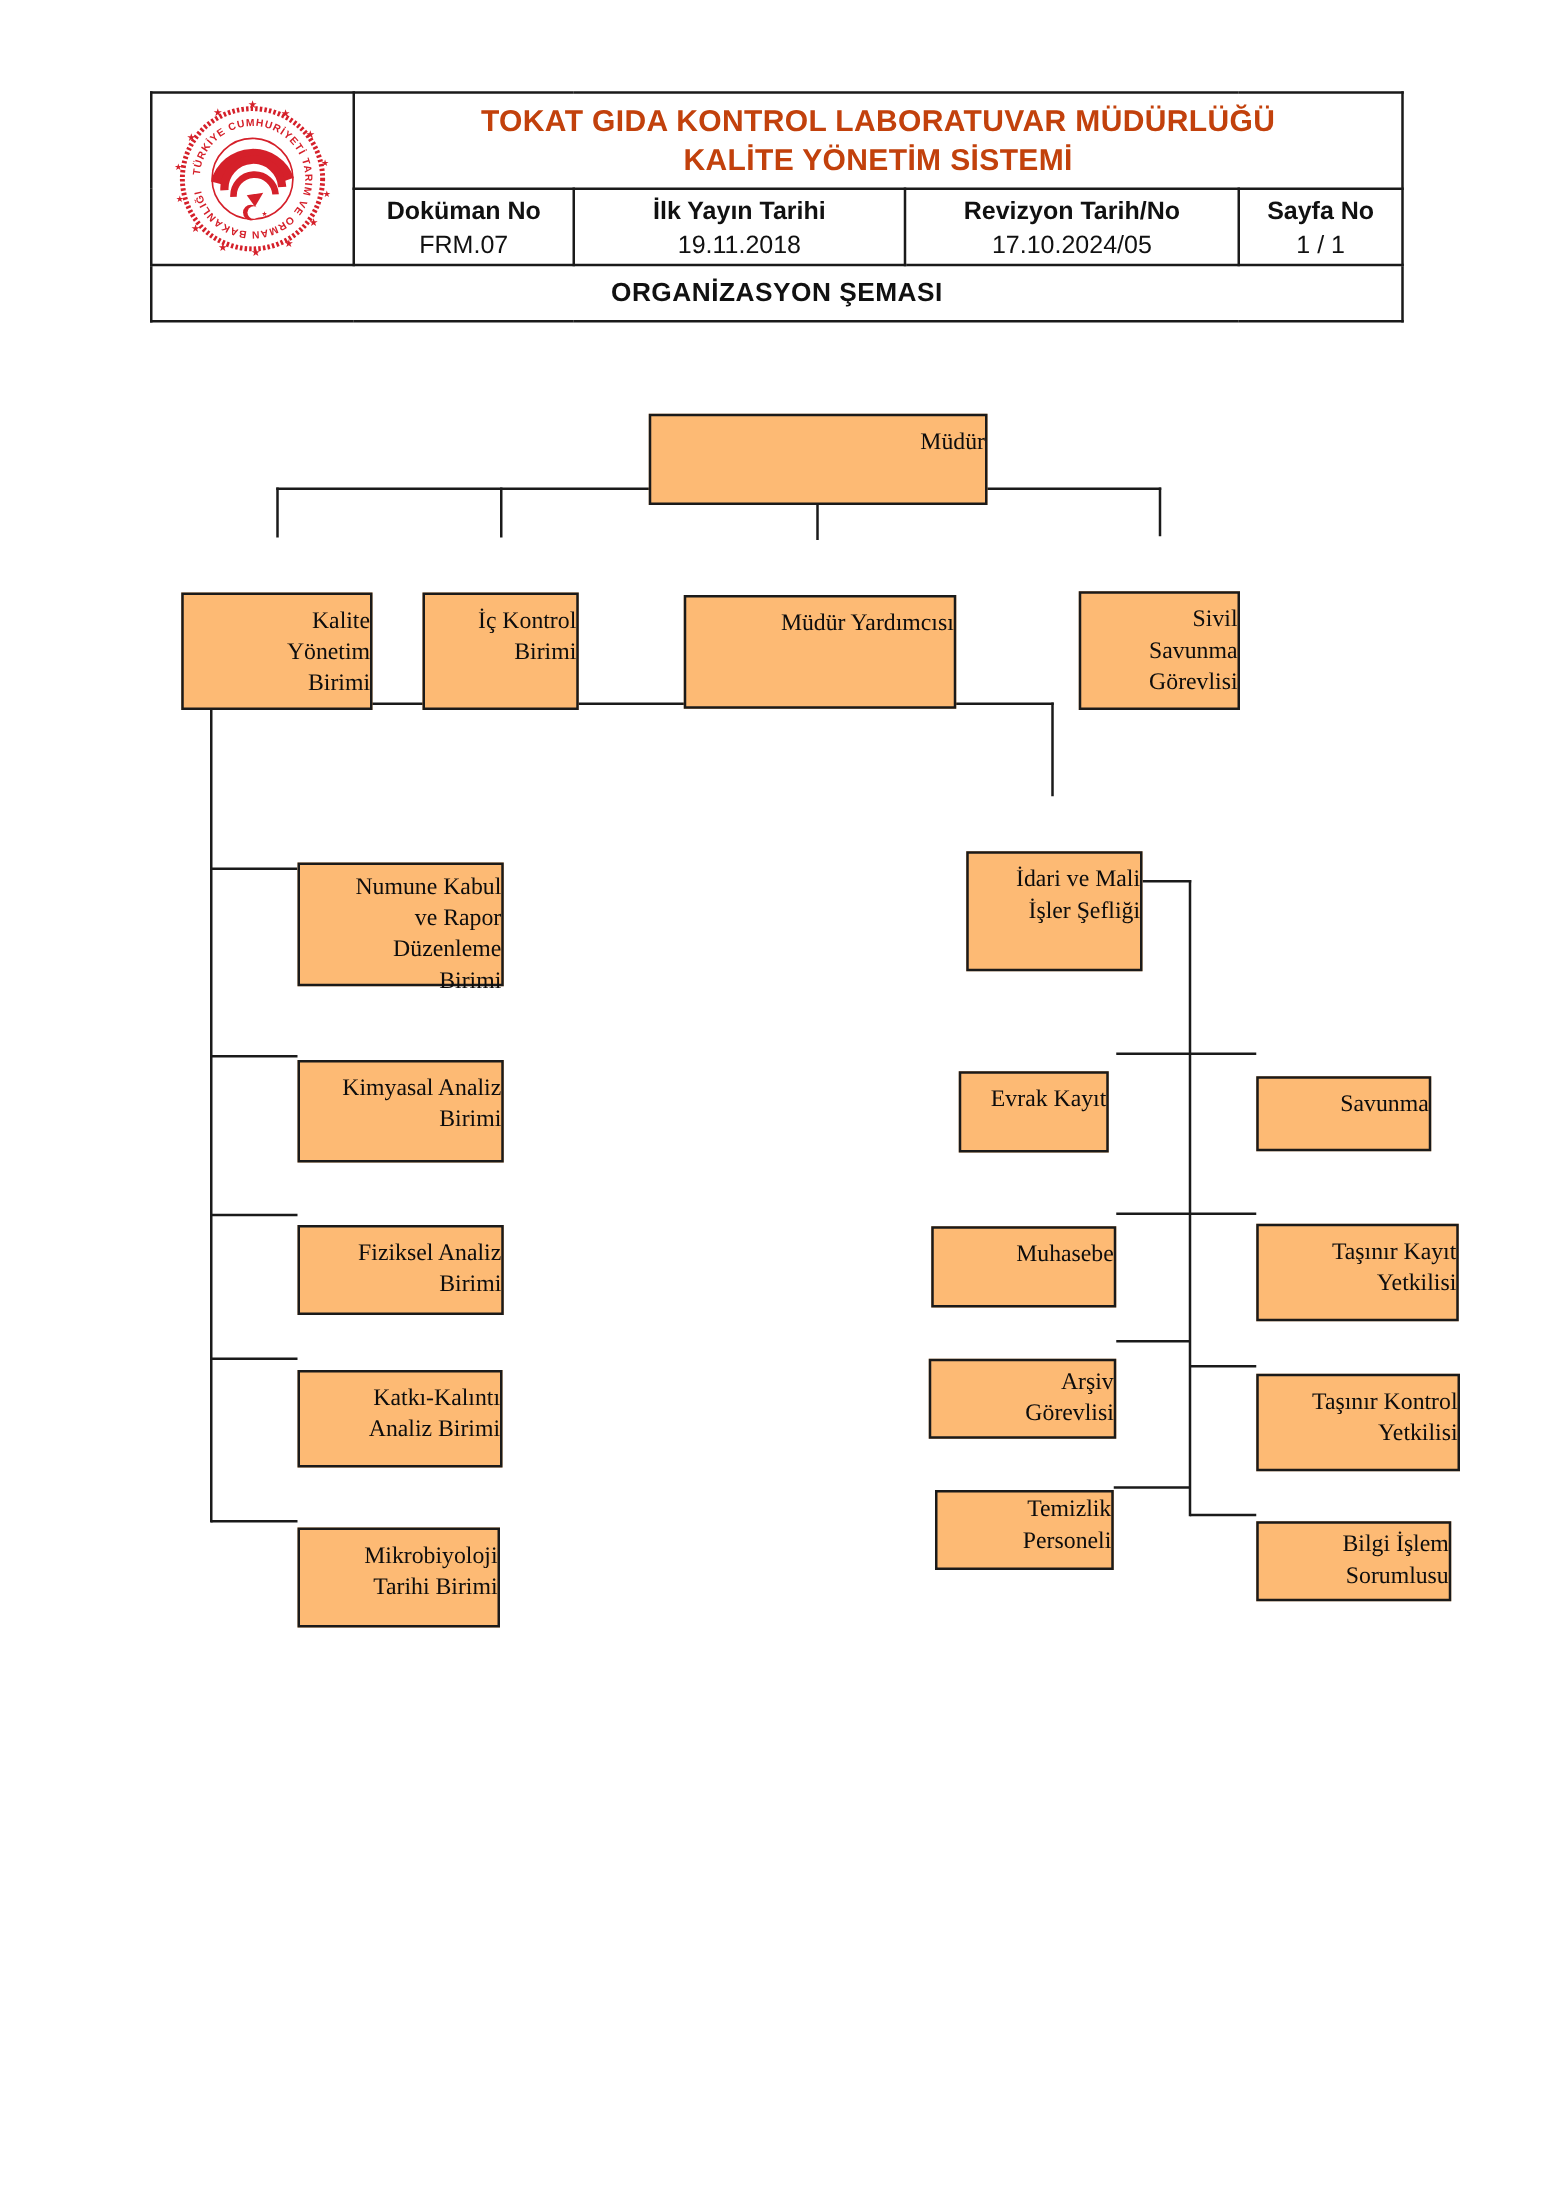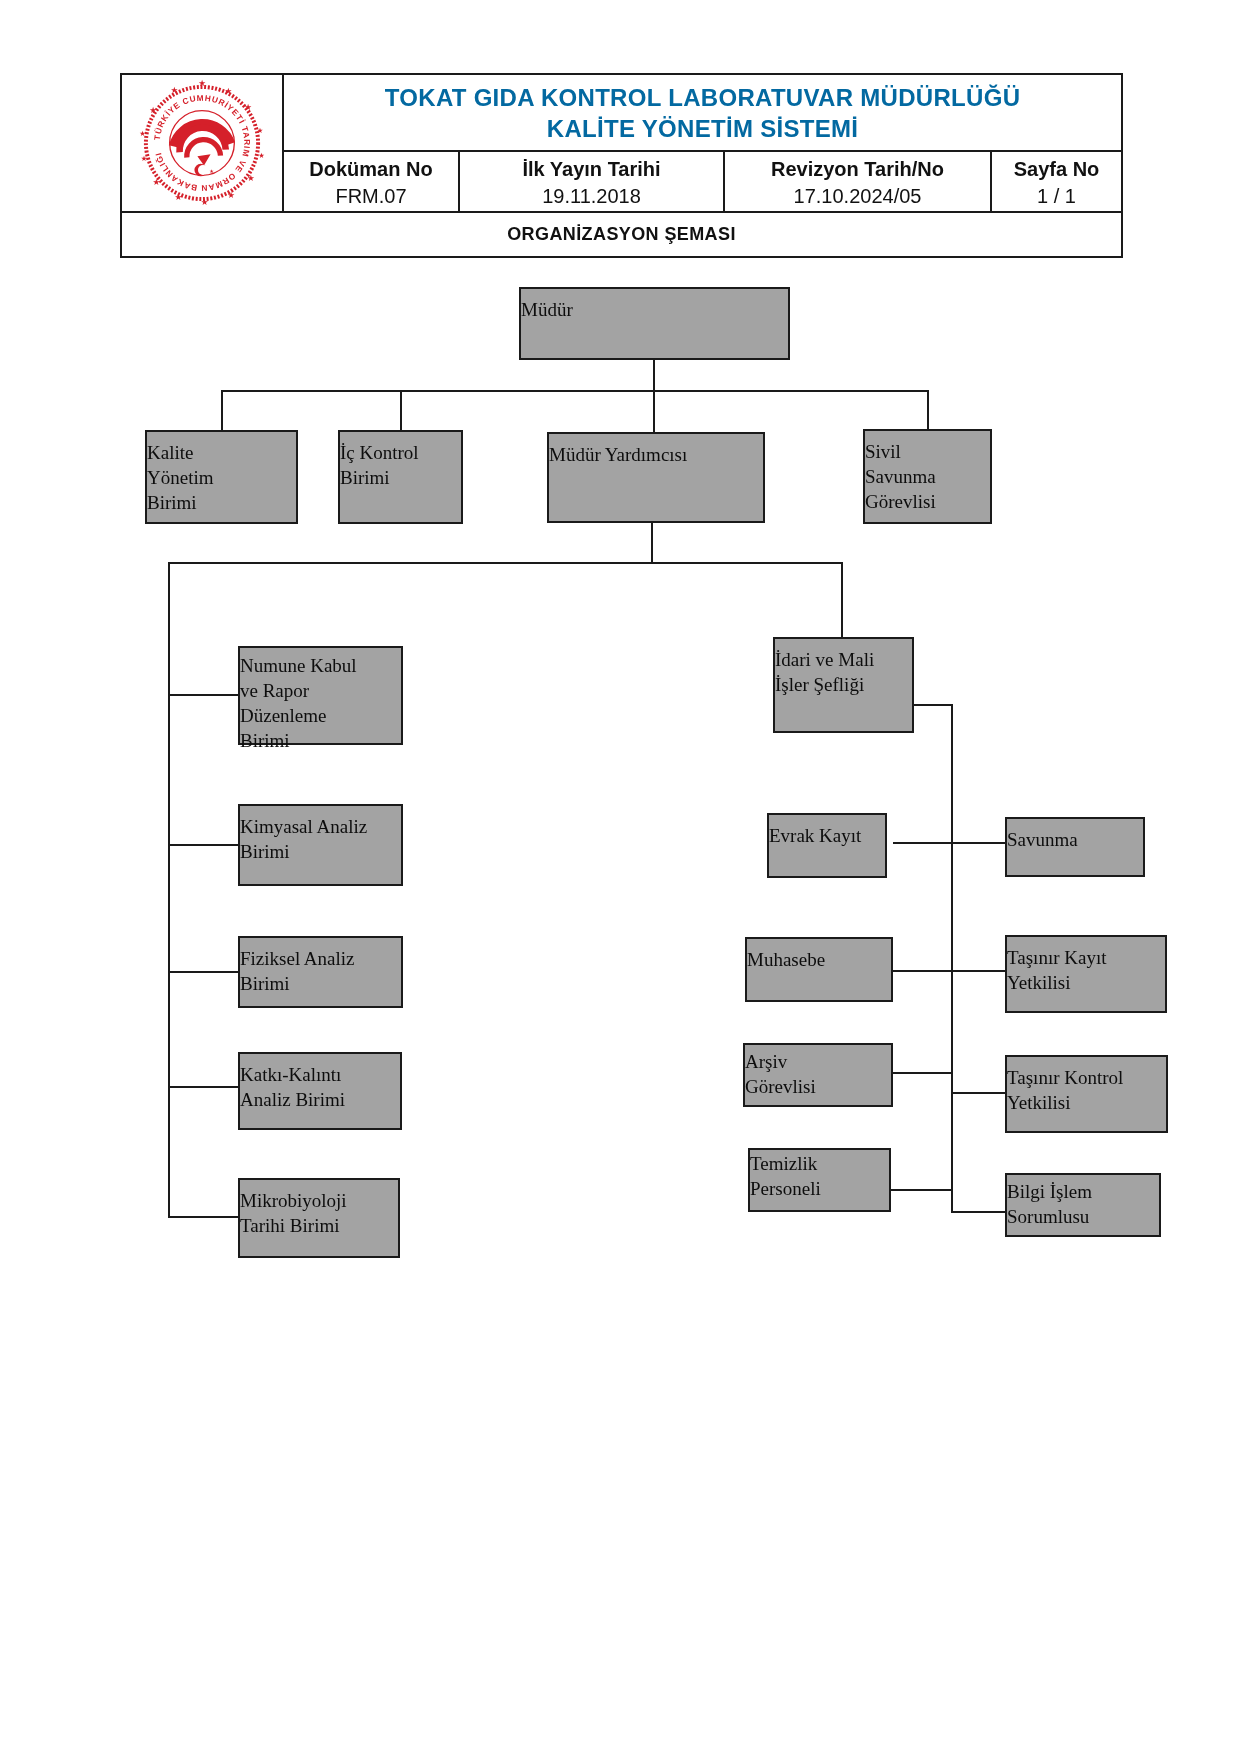--- a/index.html
+++ b/index.html
@@ -6,32 +6,32 @@
   body{width:1241px;height:1754px;position:relative;overflow:hidden;
        font-family:"Liberation Sans",sans-serif;color:#111;}
 
   
   .doc-table{position:absolute;left:120px;top:73px;border-collapse:collapse;
              table-layout:fixed;width:1001px;}
   .doc-table td{border:2px solid #1a1a1a;padding:0;vertical-align:middle;
                 text-align:center;background:#fff;overflow:hidden;}
   .logo-cell{width:162px;}
   .title-cell{height:75px;font-weight:bold;font-size:24px;line-height:31px;
-              letter-spacing:.3px;color:#0369a1;}
+              letter-spacing:.3px;color:#c2410c;}
   .meta-row td{height:59px;}
   .meta-label{font-weight:bold;font-size:20px;line-height:27px;padding-top:2px;}
   .meta-value{font-size:20px;line-height:26px;text-align:center;}
-  .form-title-cell{height:43px;font-weight:bold;font-size:18px;letter-spacing:.4px;}
+  .form-title-cell{height:43px;font-weight:bold;font-size:21px;letter-spacing:.4px;}
 
   
   .connector-svg{position:absolute;left:0;top:0;width:1241px;height:1754px;z-index:0;}
-  .node{position:absolute;z-index:1;background:#a3a3a3;border:2px solid #1a1a1a;
-        box-sizing:border-box;text-align:left;
+  .node{position:absolute;z-index:1;background:#fdba74;border:2px solid #1a1a1a;
+        box-sizing:border-box;text-align:right;
         font-family:"Liberation Serif","DejaVu Serif",serif;
-        font-size:19px;line-height:25px;color:#0d0d0d;}
+        font-size:19px;line-height:25px;color:#0d0d0d;margin-top:44px;}
   .node-label{display:block;white-space:pre-line;padding-top:8px;}
 
   .emblem{display:block;margin:0 auto;}
 </style>
 </head>
 <body>
 
 <table class="doc-table">
   <colgroup>
       <col style="width:162px">

